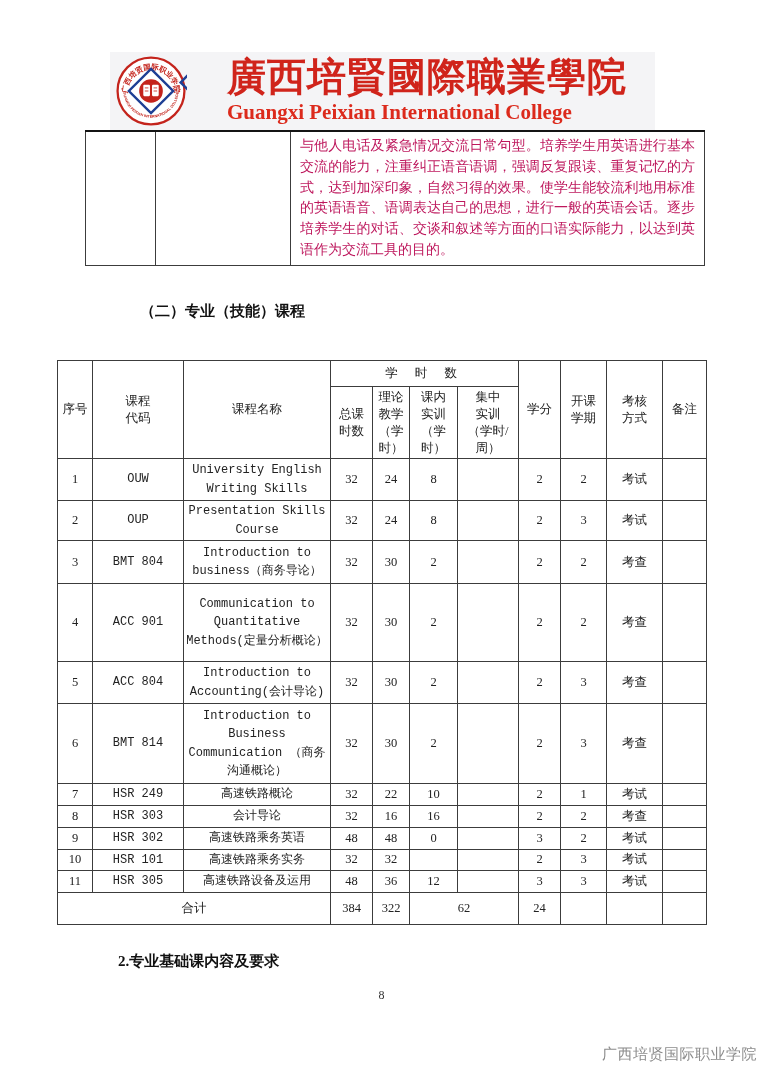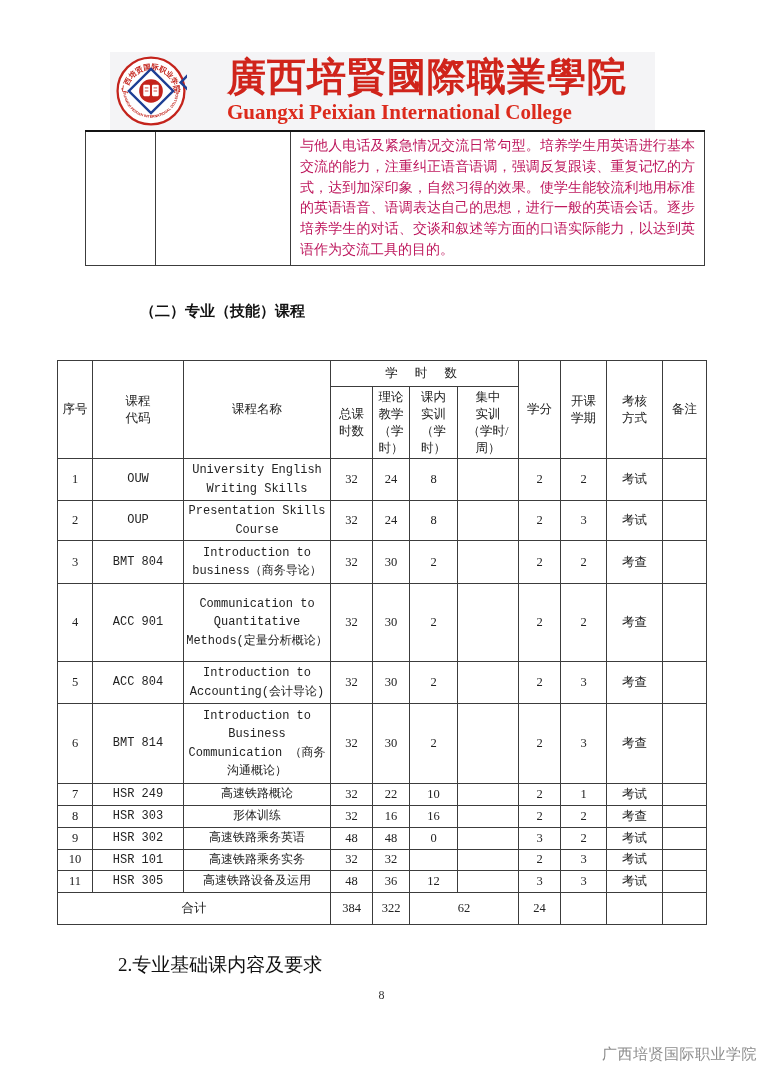--- a/index.html
+++ b/index.html
@@ -29,21 +29,21 @@
   }
   .prev-table td{border:1px solid #3c3c3c;vertical-align:top;}
   .prev-table td.text-cell{
     padding:4px 9px 4px 9px;font-size:14px;line-height:20.8px;text-align:justify;
     text-justify:inter-ideograph;color:#be185d;
   }
   
   .sec-heading{position:absolute;left:120px;top:302px;font-size:15px;font-weight:bold;color:#111;margin-left:20px;}
   .tbl-heading{position:absolute;left:135px;top:331px;font-size:15px;font-weight:bold;color:#111;}
   .tbl-heading .hl{color:#c00000;}
-  .note-heading{position:absolute;left:118px;top:952px;font-size:19px;font-weight:normal;color:#111;}
+  .note-heading{position:absolute;left:118px;top:952px;font-size:15px;font-weight:bold;color:#111;}
   
   .course-table{
     position:absolute;left:57px;top:360px;width:649px;border-collapse:collapse;table-layout:fixed;
     font-size:12.5px;color:#222;
   }
   .course-table th,.course-table td{
     border:1px solid #3c3c3c;text-align:center;vertical-align:middle;
     font-weight:normal;padding:1px 2px;word-break:break-word;
   }
   .course-table .pre{white-space:pre-line;line-height:17px;}
@@ -255,21 +255,21 @@
           <td>10</td>
           <td></td>
           <td>2</td>
           <td>1</td>
           <td>考试</td>
           <td></td>
         </tr>
         <tr>
           <td>8</td>
           <td class="mono">HSR 303</td>
-          <td class="mono">形体训练</td>
+          <td class="mono">会计导论</td>
           <td>32</td>
           <td>16</td>
           <td>16</td>
           <td></td>
           <td>2</td>
           <td>2</td>
           <td>考查</td>
           <td></td>
         </tr>
         <tr>

